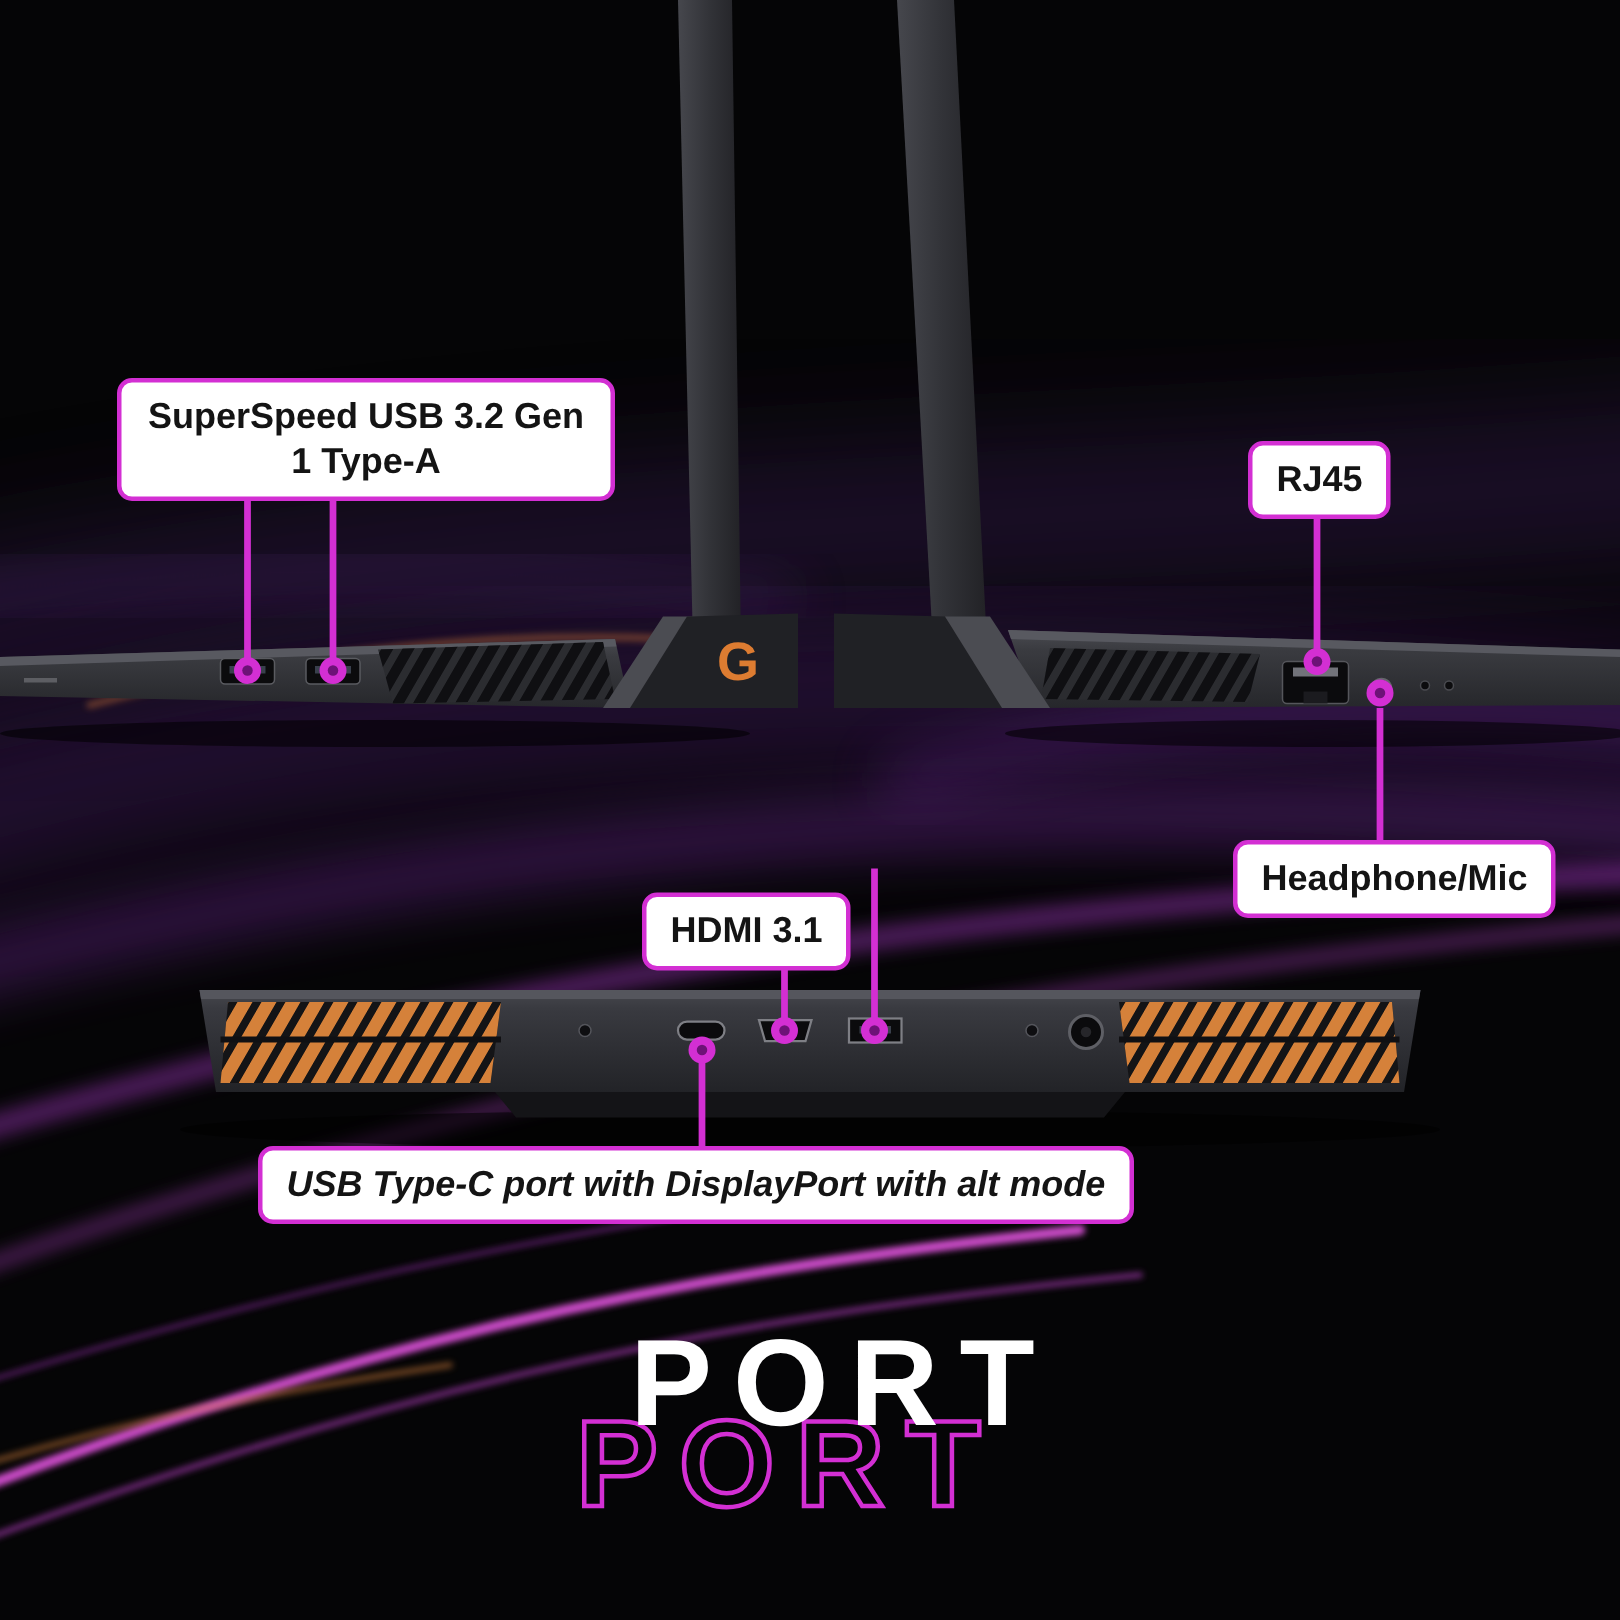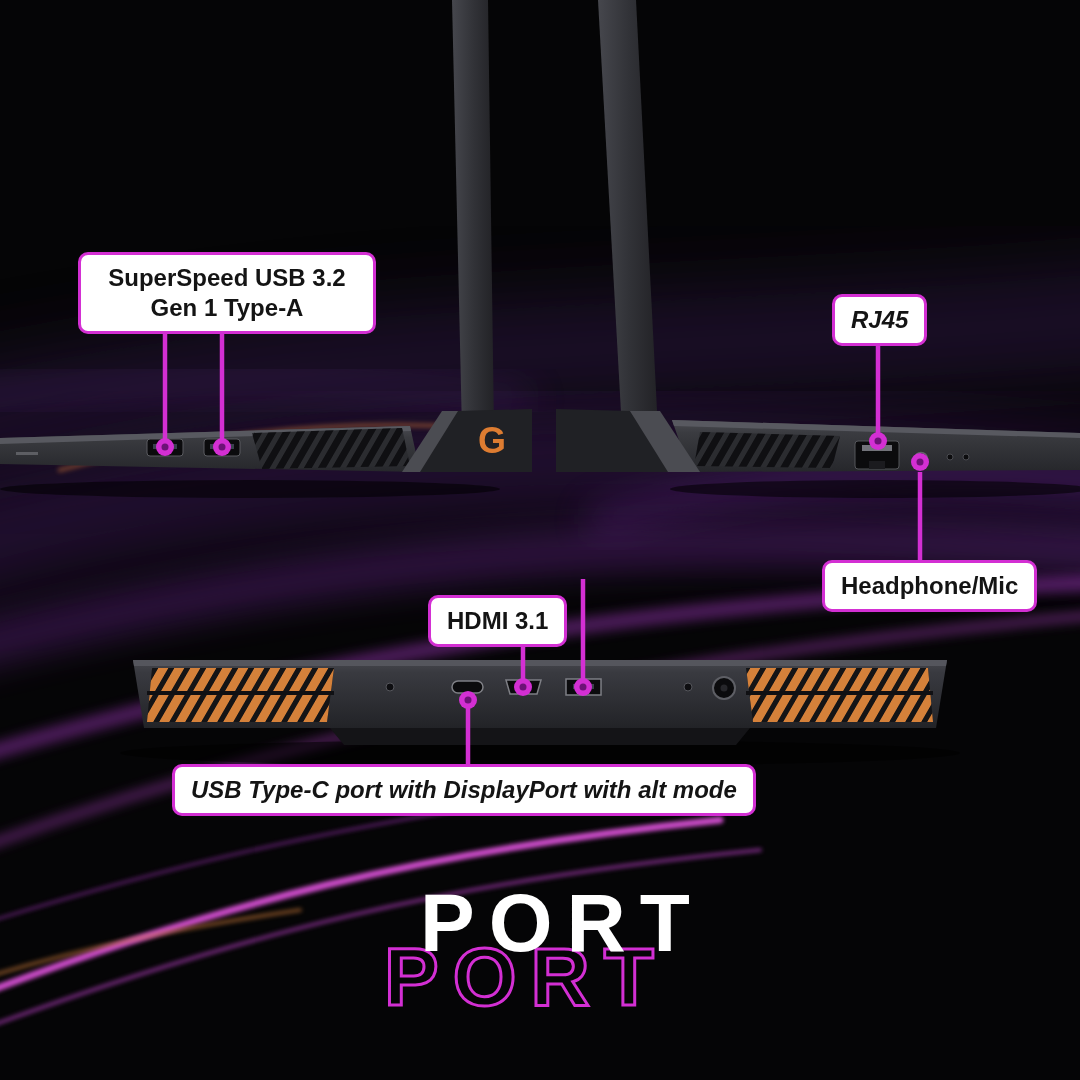--- a/index.html
+++ b/index.html
@@ -231,22 +231,22 @@
         <circle cx="523" cy="687" r="9" class="cdo"></circle>
           <circle cx="523" cy="687" r="3.5" class="cdi"></circle>
       </g>
       <g>
         <circle cx="468" cy="700" r="9" class="cdo"></circle>
           <circle cx="468" cy="700" r="3.5" class="cdi"></circle>
       </g>
     </g>
   </svg>
 
-  <div class="callout wrap" style="left:78px; top:252px; width:298px;">SuperSpeed USB 3.2 Gen 1 Type-A</div>
-  <div class="callout" style="left:832px; top:294px;font-style:italic;">RJ45</div>
+  <div class="callout wrap" style="left:78px; top:252px; width:332px;">SuperSpeed USB 3.2 Gen 1 Type-A</div>
+  <div class="callout" style="left:832px; top:294px;">RJ45</div>
   <div class="callout" style="left:428px; top:595px;">HDMI 3.1</div>
   <div class="callout" style="left:822px; top:560px;text-align:right;">Headphone/Mic</div>
   <div class="callout" style="left:172px; top:764px;font-style:italic;">USB Type-C port with DisplayPort with alt mode</div>
 
   <div class="title-outline" style="left:384px; top:936px;">PORT</div>
   <div class="title-solid" style="left:420px; top:882px;">PORT</div>
 
 </div>
 
 </body></html>

